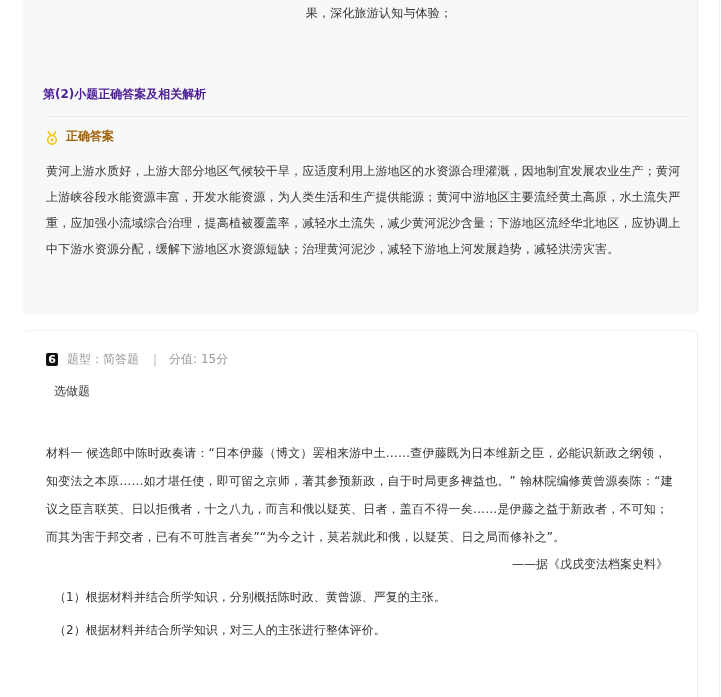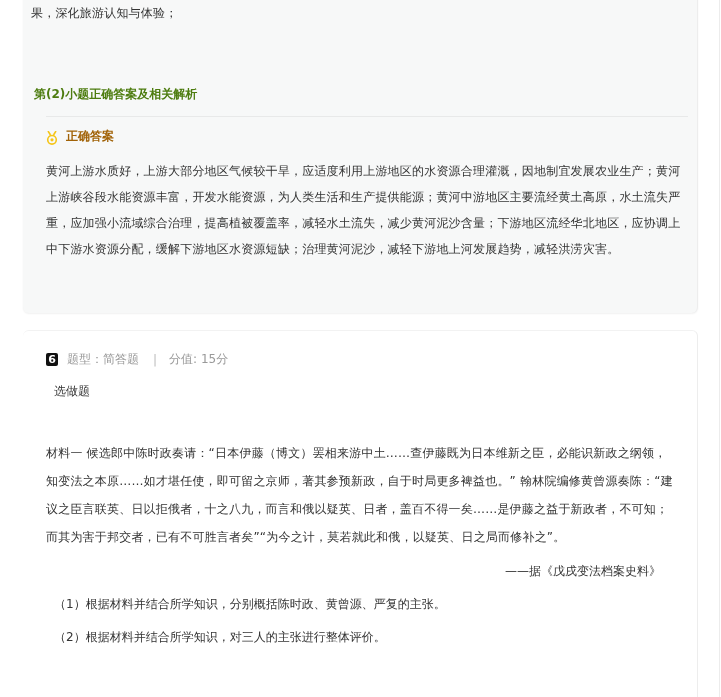--- a/index.html
+++ b/index.html
@@ -32,37 +32,38 @@
       top: -12px;
       width: 674px;
       height: 325px;
       background: #f7f8f8;
       border-radius: 0 0 6px 6px;
       box-shadow: 0 1px 2px rgba(0,0,0,0.06);
       border-right: 1px solid #ededed;
     }
     .analysis-inner {
       position: absolute;
-      left: 8px;
+      left: 36px;
       width: 640px;
+      text-align: center;
     }
     .para {
       font-size: 12px;
       line-height: 26px;
       color: #333;
       margin: 0;
       letter-spacing: 0.2px;
     }
     .sub-title {
       position: absolute;
-      left: 11px;
+      left: 20px;
       top: 98px;
       font-size: 12px;
       font-weight: bold;
-      color: #4d7c0f;
+      color: #4c1d95;
     }
     .divider {
       position: absolute;
       left: 23px;
       top: 128px;
       width: 642px;
       height: 1px;
       background: #e8e9e9;
     }
     .answer-head {
@@ -141,21 +142,21 @@
       left: 23px;
       top: 108px;
       width: 630px;
     }
     .q-body .para { line-height: 28px; }
     .source {
       text-align: right;
       font-size: 12px;
       line-height: 26px;
       color: #333;
-      margin: 7px;
+      margin: 0;
       padding-right: 8px;
     }
     .sub-q {
       font-size: 12px;
       line-height: 25px;
       color: #333;
       margin: 8px;
     }
   </style>
 </head>

